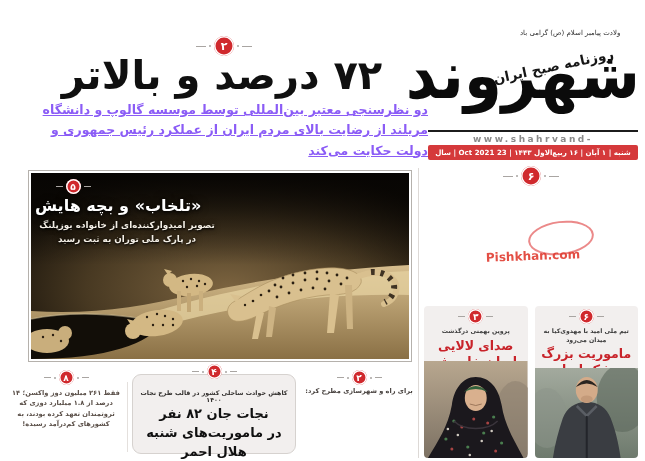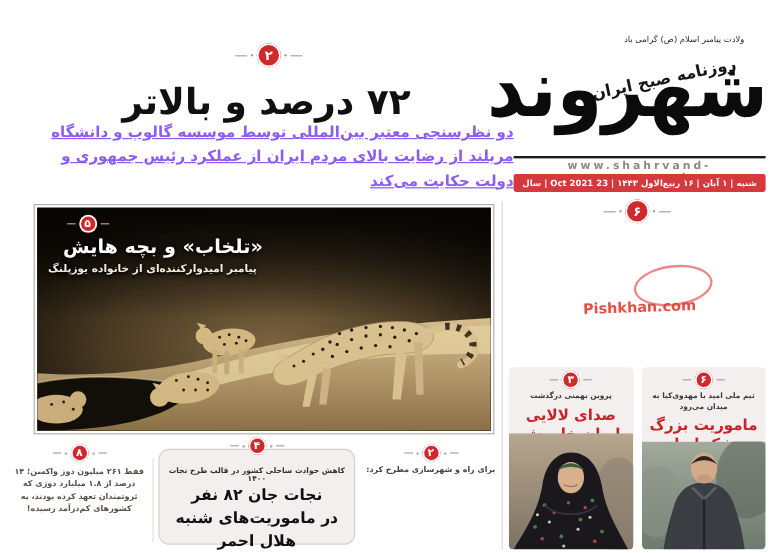--- a/index.html
+++ b/index.html
@@ -31,30 +31,30 @@
         line-height:1.35;color:#0b0b0b;letter-spacing:-2px;transform:scaleY(1.08);}
   .tagline{left:492px;top:58px;font-size:13.5px;font-weight:bold;color:#161616;
            transform:rotate(-12deg);}
   .url-line{left:428px;top:130px;width:210px;border-top:2px solid #1c1c1c;padding-top:2px;
             text-align:center;font-size:9px;font-weight:bold;letter-spacing:2.5px;color:#8a8a8a;
             direction:ltr;}
   .datebar{left:428px;top:145px;width:210px;height:15px;background:#d5393b;border-radius:2px;
            color:#fff;font-size:7.1px;line-height:15px;text-align:center;font-weight:bold;}
   
   .poll-orn{left:176px;top:36px;width:96px;}
-  .poll-headline{left:12px;top:68px;width:420px;text-align:center;font-size:30px;font-weight:900;
+  .poll-headline{left:12px;top:52px;width:420px;text-align:center;font-size:40px;font-weight:900;
                  letter-spacing:-1px;}
   .poll-subhead{left:16px;top:100px;width:412px;text-align:right;font-size:12.5px;
                 font-weight:bold;line-height:1.62;color:#8b5cf6;text-decoration:underline;}
   
   .photo-frame{left:28px;top:170px;width:384px;height:192px;border:1px solid #b5b1ac;
                background:#fff;padding:2px;box-sizing:border-box;}
   .photo-inner{position:relative;width:378px;height:186px;overflow:hidden;background:#0c0906;}
   .photo-orn{left:12px;top:6px;width:60px;}
-  .photo-title{left:4px;top:23px;width:184px;text-align:right;color:#fff;font-size:16px;
+  .photo-title{left:4px;top:23px;width:184px;text-align:left;color:#fff;font-size:16px;
                font-weight:900;text-shadow:0 1px 3px rgba(0,0,0,.95),0 0 8px rgba(0,0,0,.8);}
   .photo-sub{left:4px;width:184px;text-align:center;color:#f4efe6;font-size:8.8px;font-weight:bold;
              text-shadow:0 1px 2px rgba(0,0,0,.95),0 0 6px rgba(0,0,0,.8);}
   
   .vdivider{left:418px;top:168px;width:1px;height:290px;background:#ddd9d6;}
   .farhadi-orn{left:481px;top:166px;width:100px;}
   .farhadi-headline{left:424px;top:184px;width:214px;text-align:center;font-size:30px;
                     font-weight:900;line-height:1.17;letter-spacing:-1px;}
   .scribble{left:528px;top:221px;width:62px;height:30px;border:2.5px solid rgba(219,40,40,.55);
             border-radius:50%;transform:rotate(-7deg);}
@@ -211,21 +211,22 @@
             </g>
         </g>
       </svg>
       
       <div class="abs orn small photo-orn">
         <span class="orn-dash"></span>
         <span class="orn-circle">۵</span>
         <span class="orn-dash"></span>
       </div>
       <div class="abs photo-title">«تلخاب» و بچه هایش</div>
-      <div class="abs photo-sub" style="top:47px;">پیامبر امیدوارکننده‌ای از خانواده یوزپلنگ</div>
+      <div class="abs photo-sub" style="top:47px;">تصویر امیدوارکننده‌ای از خانواده یوزپلنگ</div>
+      <div class="abs photo-sub" style="top:61px;">در پارک ملی توران به ثبت رسید</div>
     </div>
   </div>
 
   <div class="abs vdivider"></div>
   <div class="abs orn farhadi-orn">
     <span class="orn-dash"></span>
     <span class="orn-dot"></span>
     <span class="orn-circle">۶</span>
     <span class="orn-dot"></span>
     <span class="orn-dash"></span>

